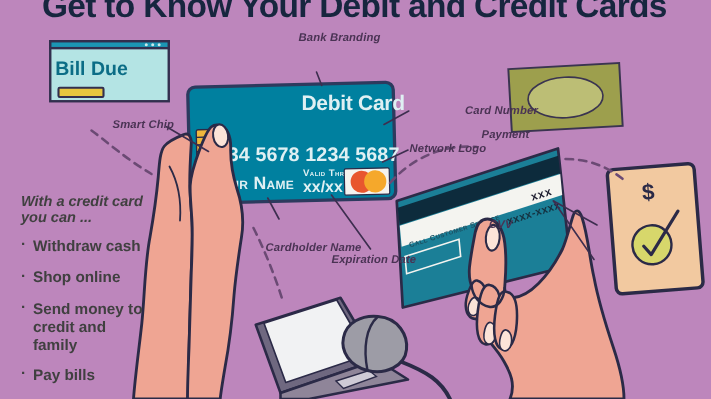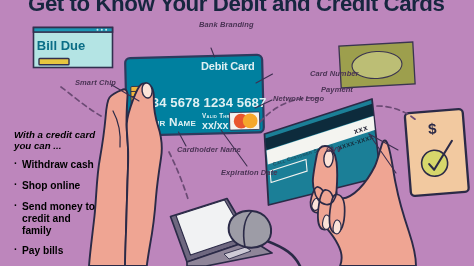--- a/index.html
+++ b/index.html
@@ -7,41 +7,41 @@
   #stage{position:relative;width:474px;height:266px;overflow:hidden;background:#bd86bc;}
   #stage > *{position:absolute;left:0;top:0;width:474px;height:266px;}
   svg{display:block;}
   .tx{position:absolute;white-space:nowrap;}
   .bullets{position:absolute;}
   
   .page-title{left:28px;top:-9px;font-size:22.3px;font-weight:bold;color:#17263f;letter-spacing:-0.45px;}
   
   .bill-due{left:33px;top:38px;width:56px;text-align:center;font-size:13px;font-weight:bold;color:#0b6d86;}
   
-  .cf-brand{left:201px;top:60px;font-size:11px;font-weight:bold;color:#dff0f3;letter-spacing:-0.2px;}
+  .cf-brand{left:201px;top:60px;font-size:14px;font-weight:bold;color:#dff0f3;letter-spacing:-0.2px;}
   .cf-number{left:137px;top:95px;font-size:13.1px;font-weight:bold;color:#dff0f3;letter-spacing:0.1px;}
   .cf-name{left:139px;top:115px;font-size:11.8px;font-weight:bold;color:#dff0f3;font-variant:small-caps;letter-spacing:0.2px;}
   .cf-vlabel{left:202px;top:112px;font-size:6.4px;font-weight:bold;color:#dff0f3;font-variant:small-caps;letter-spacing:0.3px;}
   .cf-vval{left:202px;top:119px;font-size:10.6px;font-weight:bold;color:#dff0f3;}
   
   .bk-cvv{left:354px;top:126.5px;font-size:7.6px;font-weight:bold;color:#1e1e30;letter-spacing:0.6px;transform:rotate(-17.5deg);transform-origin:left center;}
   .bk-num{left:338px;top:143px;font-size:7.2px;font-weight:bold;color:#14303f;letter-spacing:0.3px;transform:rotate(-17.5deg);transform-origin:left center;}
   .bk-sig{left:273px;top:161px;font-size:5.0px;font-weight:bold;color:#1b5163;font-variant:small-caps;letter-spacing:0.35px;transform:rotate(-17.5deg);transform-origin:left center;}
   
   .callout{color:#4a3354;font-size:7.5px;font-style:italic;font-weight:bold;letter-spacing:0.1px;}
   .c-bank{left:199px;top:20px;}
   .c-chip{left:75px;top:78px;}
   .c-num{left:275px;top:69px;padding-left:35px;}
   .c-net1{left:273px;top:85px;padding-left:48px;}
   .c-net2{left:273px;top:94px;}
-  .c-hold{left:177px;top:145px;}
+  .c-hold{left:177px;top:160px;}
   .c-exp{left:211px;top:168px;margin-left:10px;}
   .c-cvv{left:326px;top:145px;}
   
-  .bullets{left:14px;top:129px;width:96px;color:#000000;}
+  .bullets{left:14px;top:129px;width:96px;color:#404040;}
   .b-intro{font-size:9.7px;font-weight:bold;font-style:italic;line-height:11.2px;margin-bottom:8px;}
   .b-item{font-size:10.2px;font-weight:bold;line-height:11.8px;margin-bottom:9px;position:relative;padding-left:8px;}
   .bdot{position:absolute;left:0;top:-1px;}
   .phone-dollar{left:428px;top:120px;font-size:15px;font-weight:bold;color:#2b2a47;transform:rotate(-4deg);}
 </style>
 </head>
 <body>
 
 <div id="stage">
 

